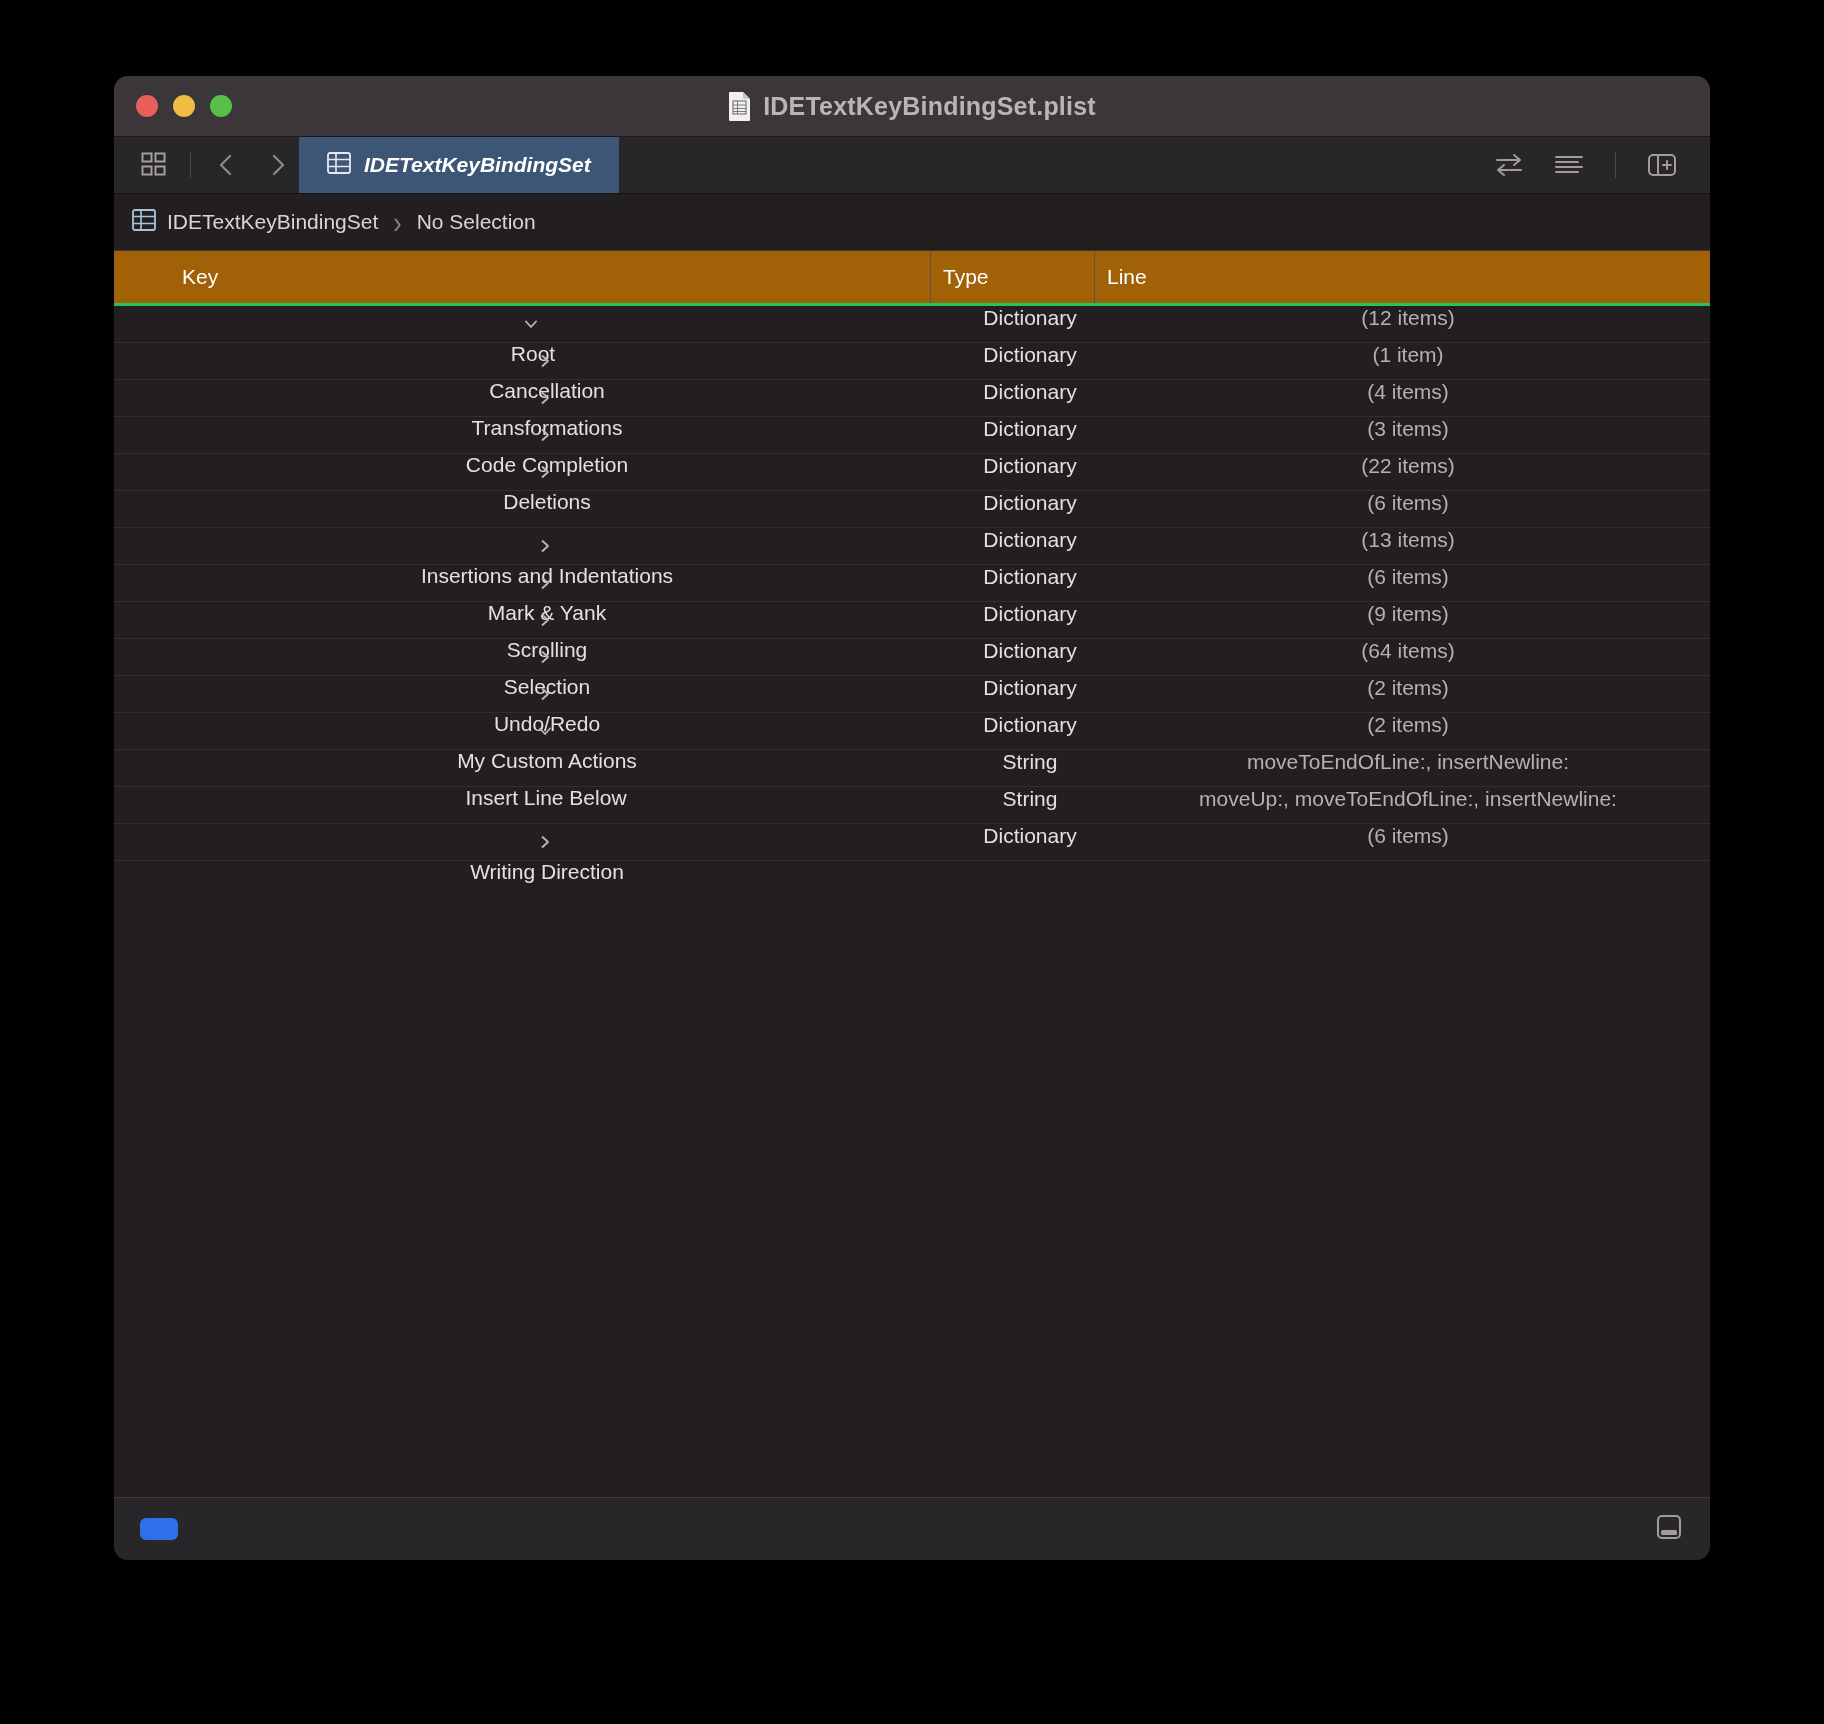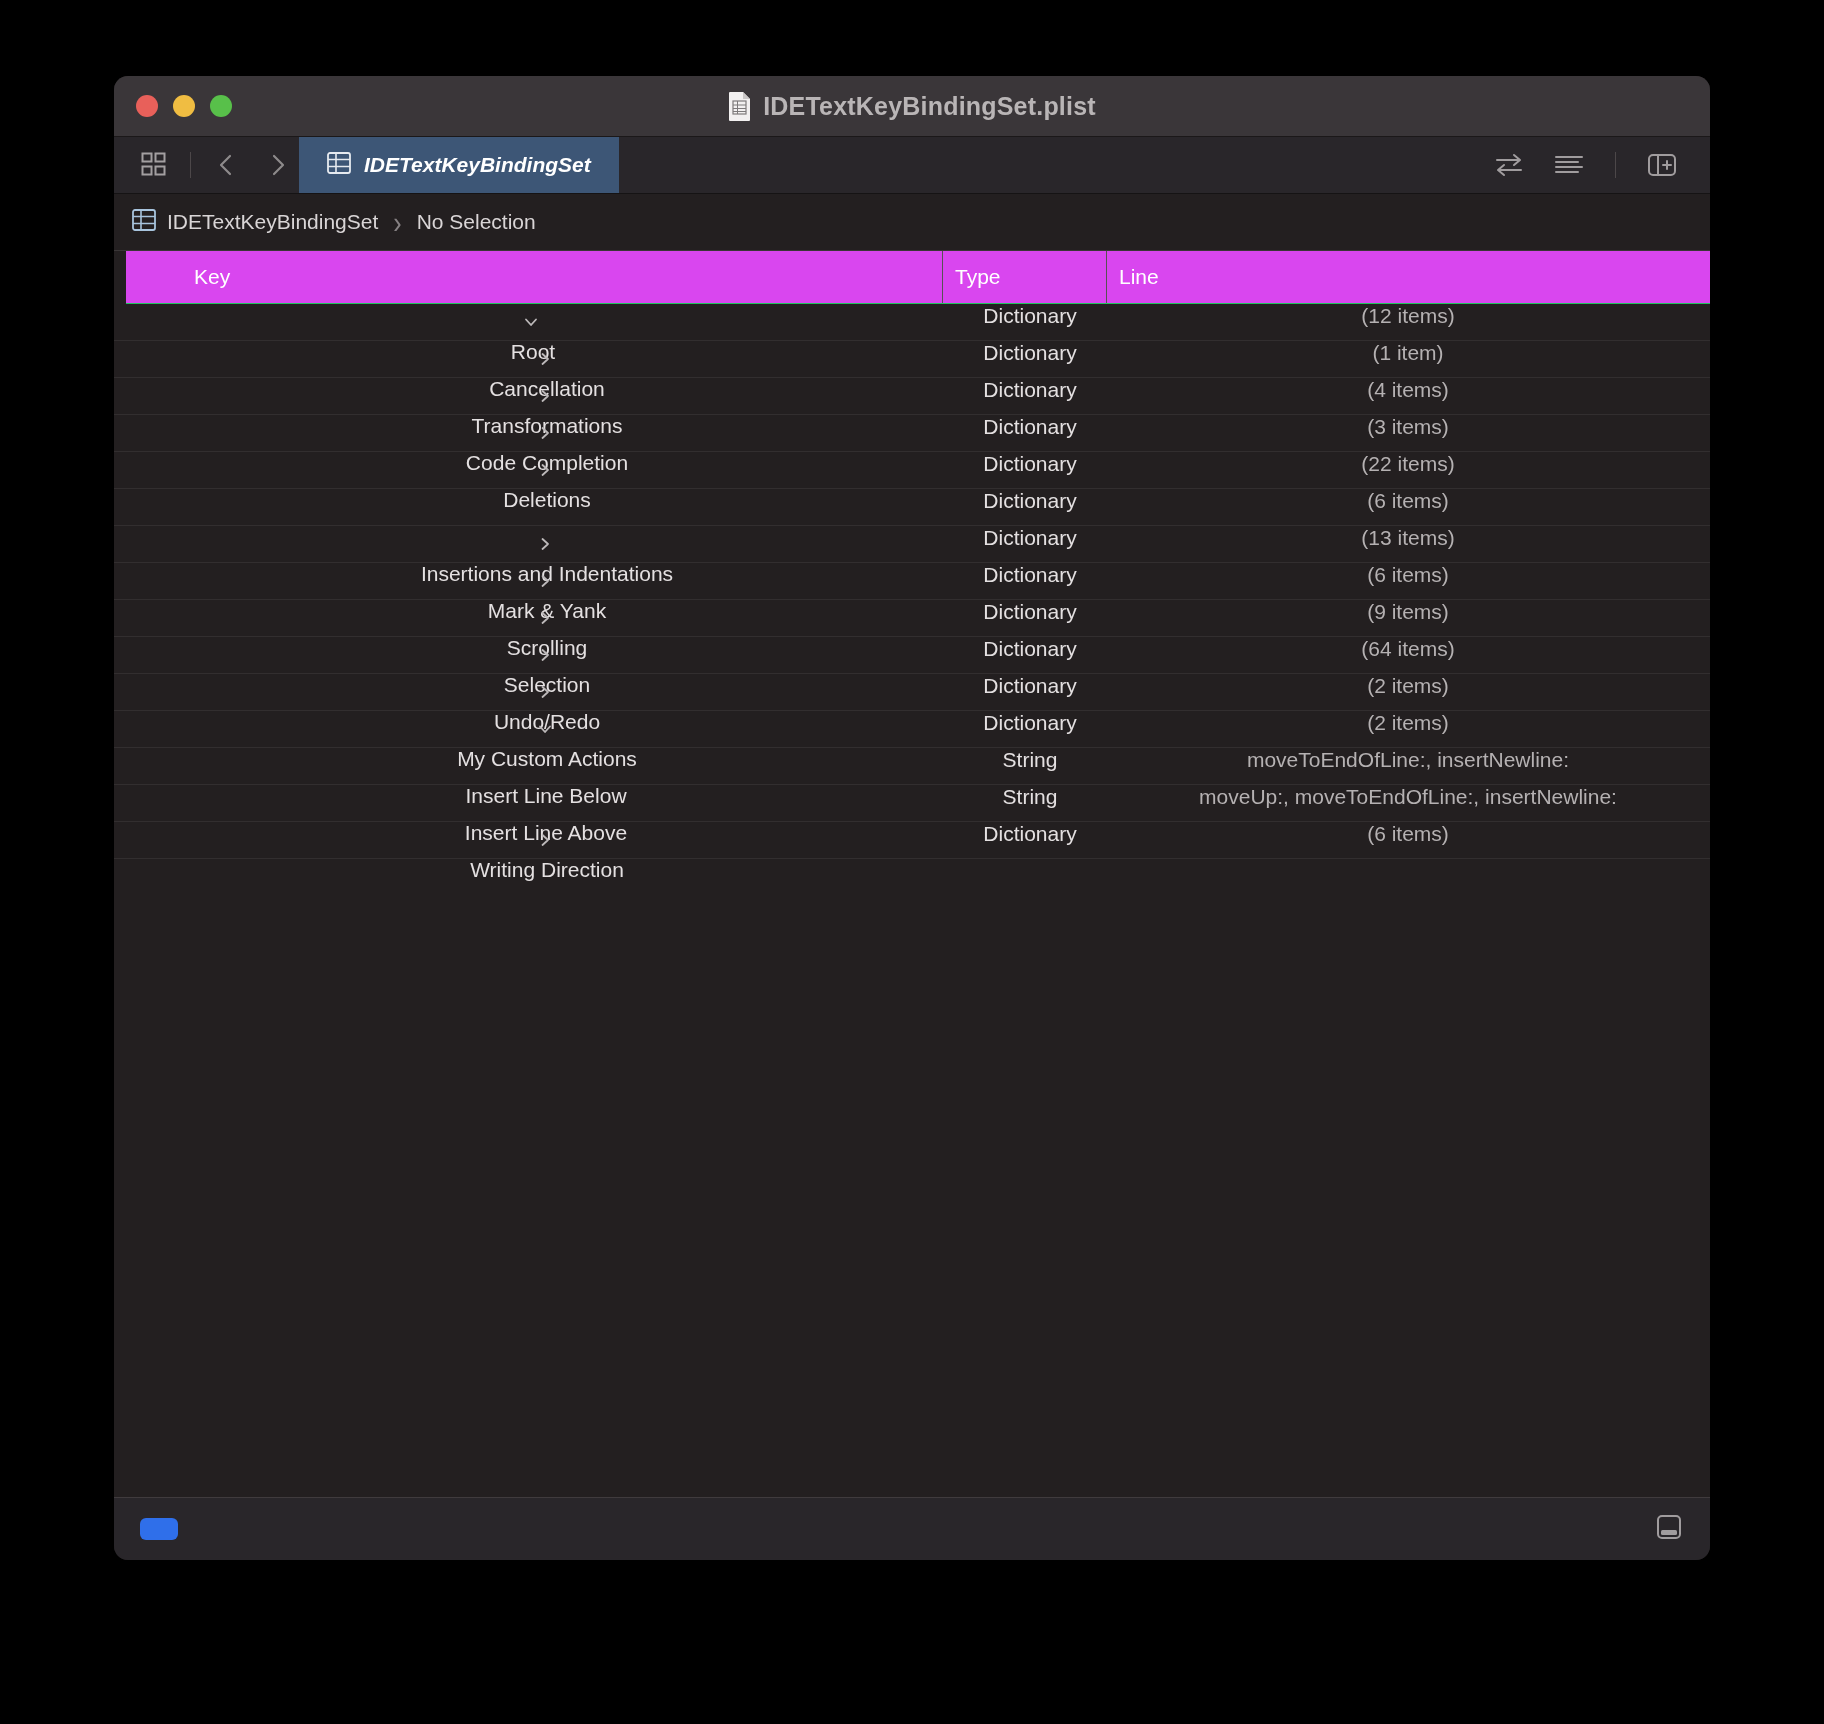--- a/index.html
+++ b/index.html
@@ -160,24 +160,23 @@
   .table {
     flex: 1;
     background: #231f20;
     display: flex;
     flex-direction: column;
     overflow: hidden;
   }
   .thead {
     height: 52px;
     min-height: 52px;
-    background: #d946ef;
+    background: #a16207;
     position: relative;
-    border-bottom: 1px solid #22c55e;
-    margin-left: 12px;
+    border-bottom: 3px solid #22c55e;
   }
   .th {
     position: absolute;
     top: 0;
     height: 52px;
     display: flex;
     align-items: center;
     color: #ffffff;
     font-size: 21px;
     padding-left: 12px;
@@ -494,24 +493,20 @@
           </div>
           <div class="row">
             <div class="cell key indent-2">
               <span class="disclosure empty"></span>
               <span class="key-label">Insert Line Below</span>
             </div>
             <div class="cell type">String</div>
             <div class="cell value">moveToEndOfLine:, insertNewline:</div>
           </div>
           <div class="row">
-            <div class="cell key indent-2">
-              <span class="disclosure empty"></span>
-              <span class="key-label">Insert Line Above</span>
-            </div>
             <div class="cell type">String</div>
             <div class="cell value">moveUp:, moveToEndOfLine:, insertNewline:</div>
           </div>
           <div class="row">
             <div class="cell key indent-1">
               <span class="disclosure">
                 <svg width="14" height="14" viewBox="0 0 14 14">
                   <polyline points="4.5,2 10,7 4.5,12" fill="none" stroke="#bdb9ba" stroke-width="1.8" stroke-linecap="round" stroke-linejoin="round"></polyline>
                 </svg>
               </span>

